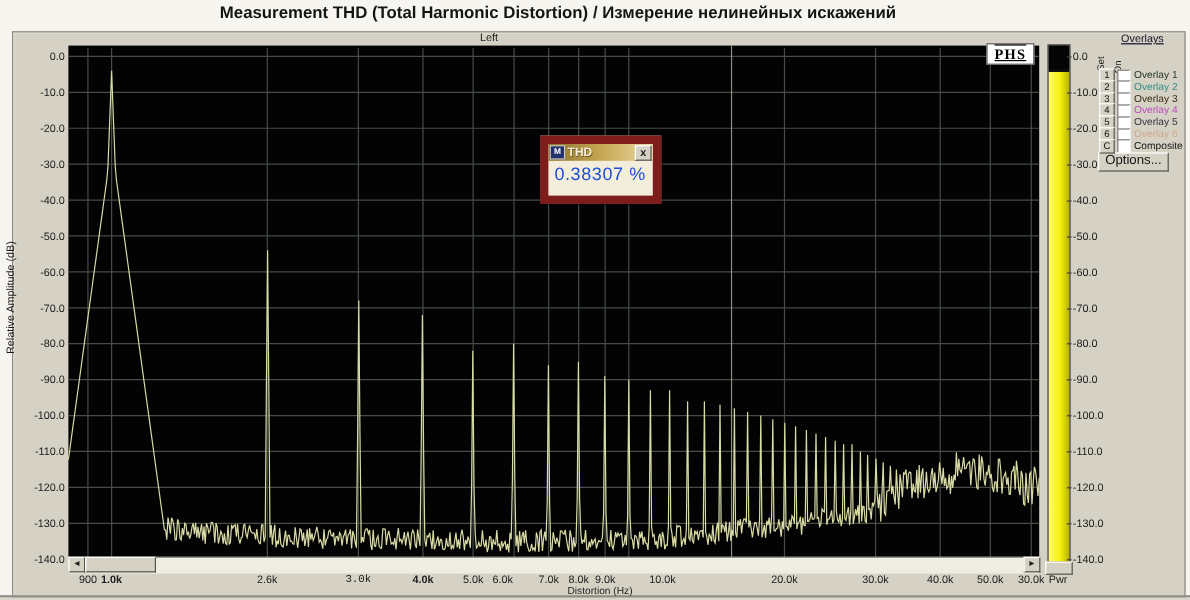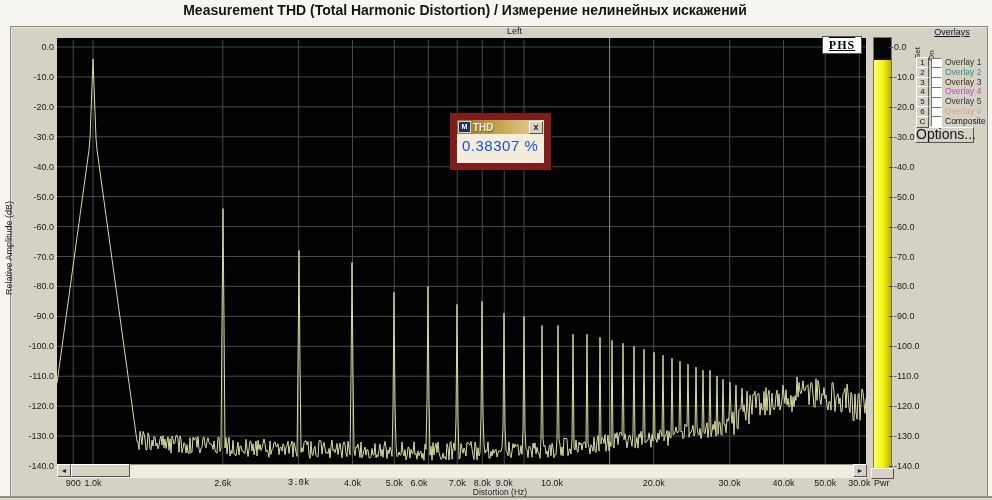--- a/index.html
+++ b/index.html
@@ -24,21 +24,21 @@
   #below-rule{left:0;top:498px;width:992px;height:2px;background:#d9d6cb;}
   #plot-bg{left:57px;top:38px;width:809px;height:428px;background:#030303;}
   #plot-svg{left:0;top:0;width:992px;height:500px;pointer-events:none;}
   .tick-label{font-size:9px;color:#1c1c1c;line-height:10px;white-space:nowrap;}
   .y-label-left{width:42px;text-align:right;}
   #y-axis-title{
     left:-96px;top:243px;width:210px;text-align:center;
     font-size:9px;color:#1c1c1c;
     transform:rotate(-90deg);
   }
-  #channel-label{left:400px;top:26px;width:122px;text-align:right;font-size:9px;color:#1c1c1c;}
+  #channel-label{left:400px;top:26px;width:122px;text-align:left;font-size:9px;color:#1c1c1c;}
   #freq-axis-title{left:450px;top:487px;width:100px;text-align:center;font-size:8.5px;color:#1c1c1c;}
   #phs-badge{
     left:822px;top:36px;width:38px;height:16px;background:#ffffff;
     border:1px solid #555;display:flex;align-items:center;justify-content:center;
   }
   #phs-badge span{
     font-family:"Liberation Serif","DejaVu Serif",serif;
     font-weight:bold;font-size:12px;letter-spacing:1px;color:#000;
     text-decoration:underline overline;line-height:13px;
   }
@@ -91,21 +91,21 @@
   .ov-btn{
     width:11px;height:10px;font-size:8px;line-height:9px;text-align:center;
     color:#111;
   }
   .ov-check{width:9px;height:9px;background:#fff;
     border-top:1px solid #7b7a72;border-left:1px solid #7b7a72;
     border-right:1px solid #fff;border-bottom:1px solid #fff;}
   .ov-label{font-size:8.5px;line-height:10px;white-space:nowrap;}
   #options-button{
     left:915px;top:127px;width:57px;height:14px;
-    font-size:14px;color:#141414;text-align:center;line-height:13px;
+    font-size:11px;color:#141414;text-align:center;line-height:13px;
   }
   
   #h-scrollbar{left:57px;top:464px;width:809px;height:13px;background:#efece1;
     border-top:1px solid #97968e;}
   .sb-arrow{font-size:7px;line-height:11px;text-align:center;color:#222;}
 </style>
 </head>
 <body>
 
 <div class="a" id="page-title">Measurement THD (Total Harmonic Distortion) / Измерение нелинейных искажений</div>
@@ -224,24 +224,24 @@
 <div class="a tick-label y-label-left" style="left: 12px; top: 401.143px;">-120.0</div>
 <div class="a meter-dash" style="left: 889px; top: 406.143px;"></div>
 <div class="a tick-label" style="left: 894px; top: 401.143px; width: 40px;">-120.0</div>
 <div class="a tick-label y-label-left" style="left: 12px; top: 431.071px;">-130.0</div>
 <div class="a meter-dash" style="left: 889px; top: 436.071px;"></div>
 <div class="a tick-label" style="left: 894px; top: 431.071px; width: 40px;">-130.0</div>
 <div class="a tick-label y-label-left" style="left: 12px; top: 461px;">-140.0</div>
 <div class="a meter-dash" style="left: 889px; top: 466px;"></div>
 <div class="a tick-label" style="left: 894px; top: 461px; width: 40px;">-140.0</div>
 <div class="a tick-label" style="left: 55.2785px; top: 478px; width: 36px; text-align: center;">900</div>
-<div class="a tick-label" style="left: 75px; top: 478px; width: 36px; text-align: center;">1.0k</div>
+<div class="a tick-label" style="left: 75px; top: 478px; width: 36px; text-align: center; font-weight: bold;">1.0k</div>
 <div class="a tick-label" style="left: 204.744px; top: 478px; width: 36px; text-align: center;">2.6k</div>
 <div class="a tick-label" style="left: 280.639px; top: 478px; width: 36px; text-align: center; font-family: Liberation Mono, monospace;">3.0k</div>
-<div class="a tick-label" style="left: 334.488px; top: 478px; width: 36px; text-align: center;">4.0k</div>
+<div class="a tick-label" style="left: 334.488px; top: 478px; width: 36px; text-align: center; font-weight: bold;">4.0k</div>
 <div class="a tick-label" style="left: 376.256px; top: 478px; width: 36px; text-align: center;">5.0k</div>
 <div class="a tick-label" style="left: 410.383px; top: 478px; width: 36px; text-align: left;">6.0k</div>
 <div class="a tick-label" style="left: 439.237px; top: 478px; width: 36px; text-align: center;">7.0k</div>
 <div class="a tick-label" style="left: 464.232px; top: 478px; width: 36px; text-align: center;">8.0k</div>
 <div class="a tick-label" style="left: 486.279px; top: 478px; width: 36px; text-align: center;">9.0k</div>
 <div class="a tick-label" style="left: 506px; top: 478px; width: 36px; text-align: center; margin-left: 28px;">10.0k</div>
 <div class="a tick-label" style="left: 635.744px; top: 478px; width: 36px; text-align: center;">20.0k</div>
 <div class="a tick-label" style="left: 711.639px; top: 478px; width: 36px; text-align: center;">30.0k</div>
 <div class="a tick-label" style="left: 765.488px; top: 478px; width: 36px; text-align: center;">40.0k</div>
 <div class="a tick-label" style="left: 807.256px; top: 478px; width: 36px; text-align: center;">50.0k</div>

